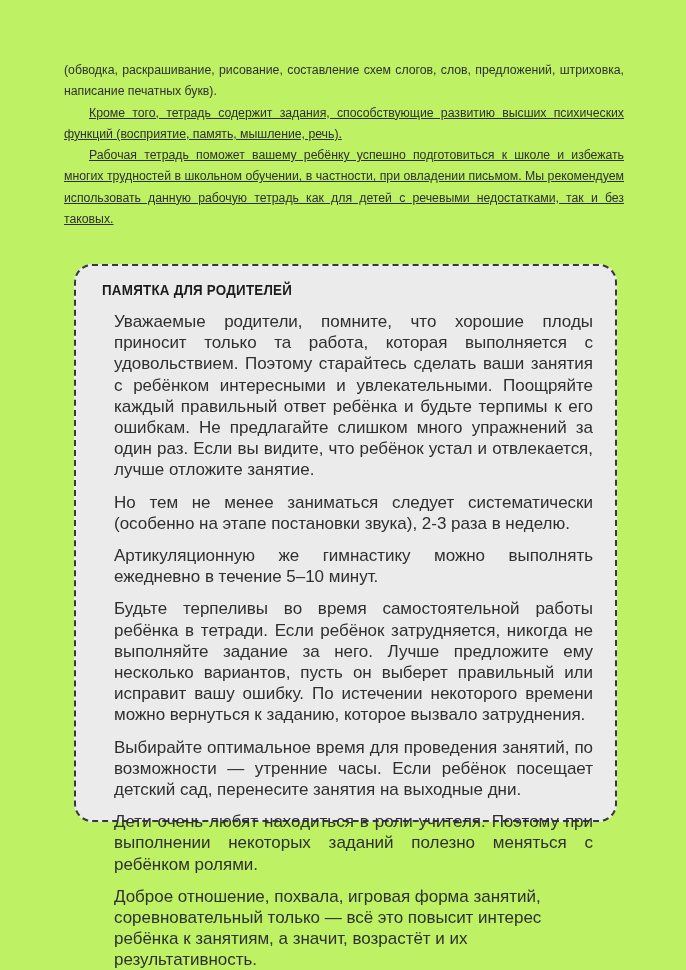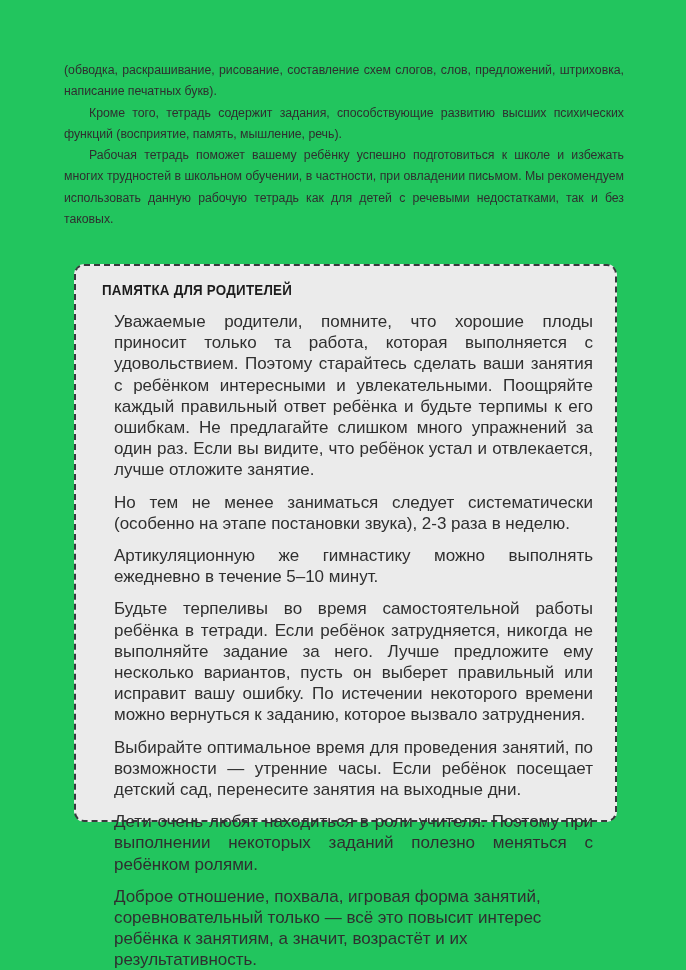--- a/index.html
+++ b/index.html
@@ -17,21 +17,21 @@
     color: #2b2b2b;
     -webkit-font-smoothing: antialiased;
   }
 
   .page {
     position: absolute;
     left: 0;
     top: 0;
     width: 686px;
     height: 970px;
-    background: #22c55e;
+    background: #bef264;
   }
 
   
   .intro {
     position: absolute;
     left: 64px;
     top: 60px;
     width: 560px;
   }
   .para {
@@ -41,33 +41,34 @@
     text-align: justify;
     text-justify: inter-word;
     letter-spacing: -0.02px;
     color: #2f2f2f;
   }
   .para.indent {
     text-indent: 25px;
   }
   .para + .para {
     margin-top: 0px;
+    text-decoration: underline;
   }
 
   
   .callout {
     position: absolute;
     left: 74px;
     top: 264px;
     width: 543px;
     height: 558px;
     box-sizing: border-box;
     background: #ebebeb;
     border: 2px dashed #39383d;
-    border-radius: 10px;
+    border-radius: 18px;
   }
   .callout-inner {
     position: absolute;
     left: 26px;
     top: 16px;
     width: 491px;
   }
   .callout-title {
     margin: 0 0 13px 0;
     font-family: "Liberation Sans Narrow", "Liberation Sans", "DejaVu Sans Condensed", sans-serif;

